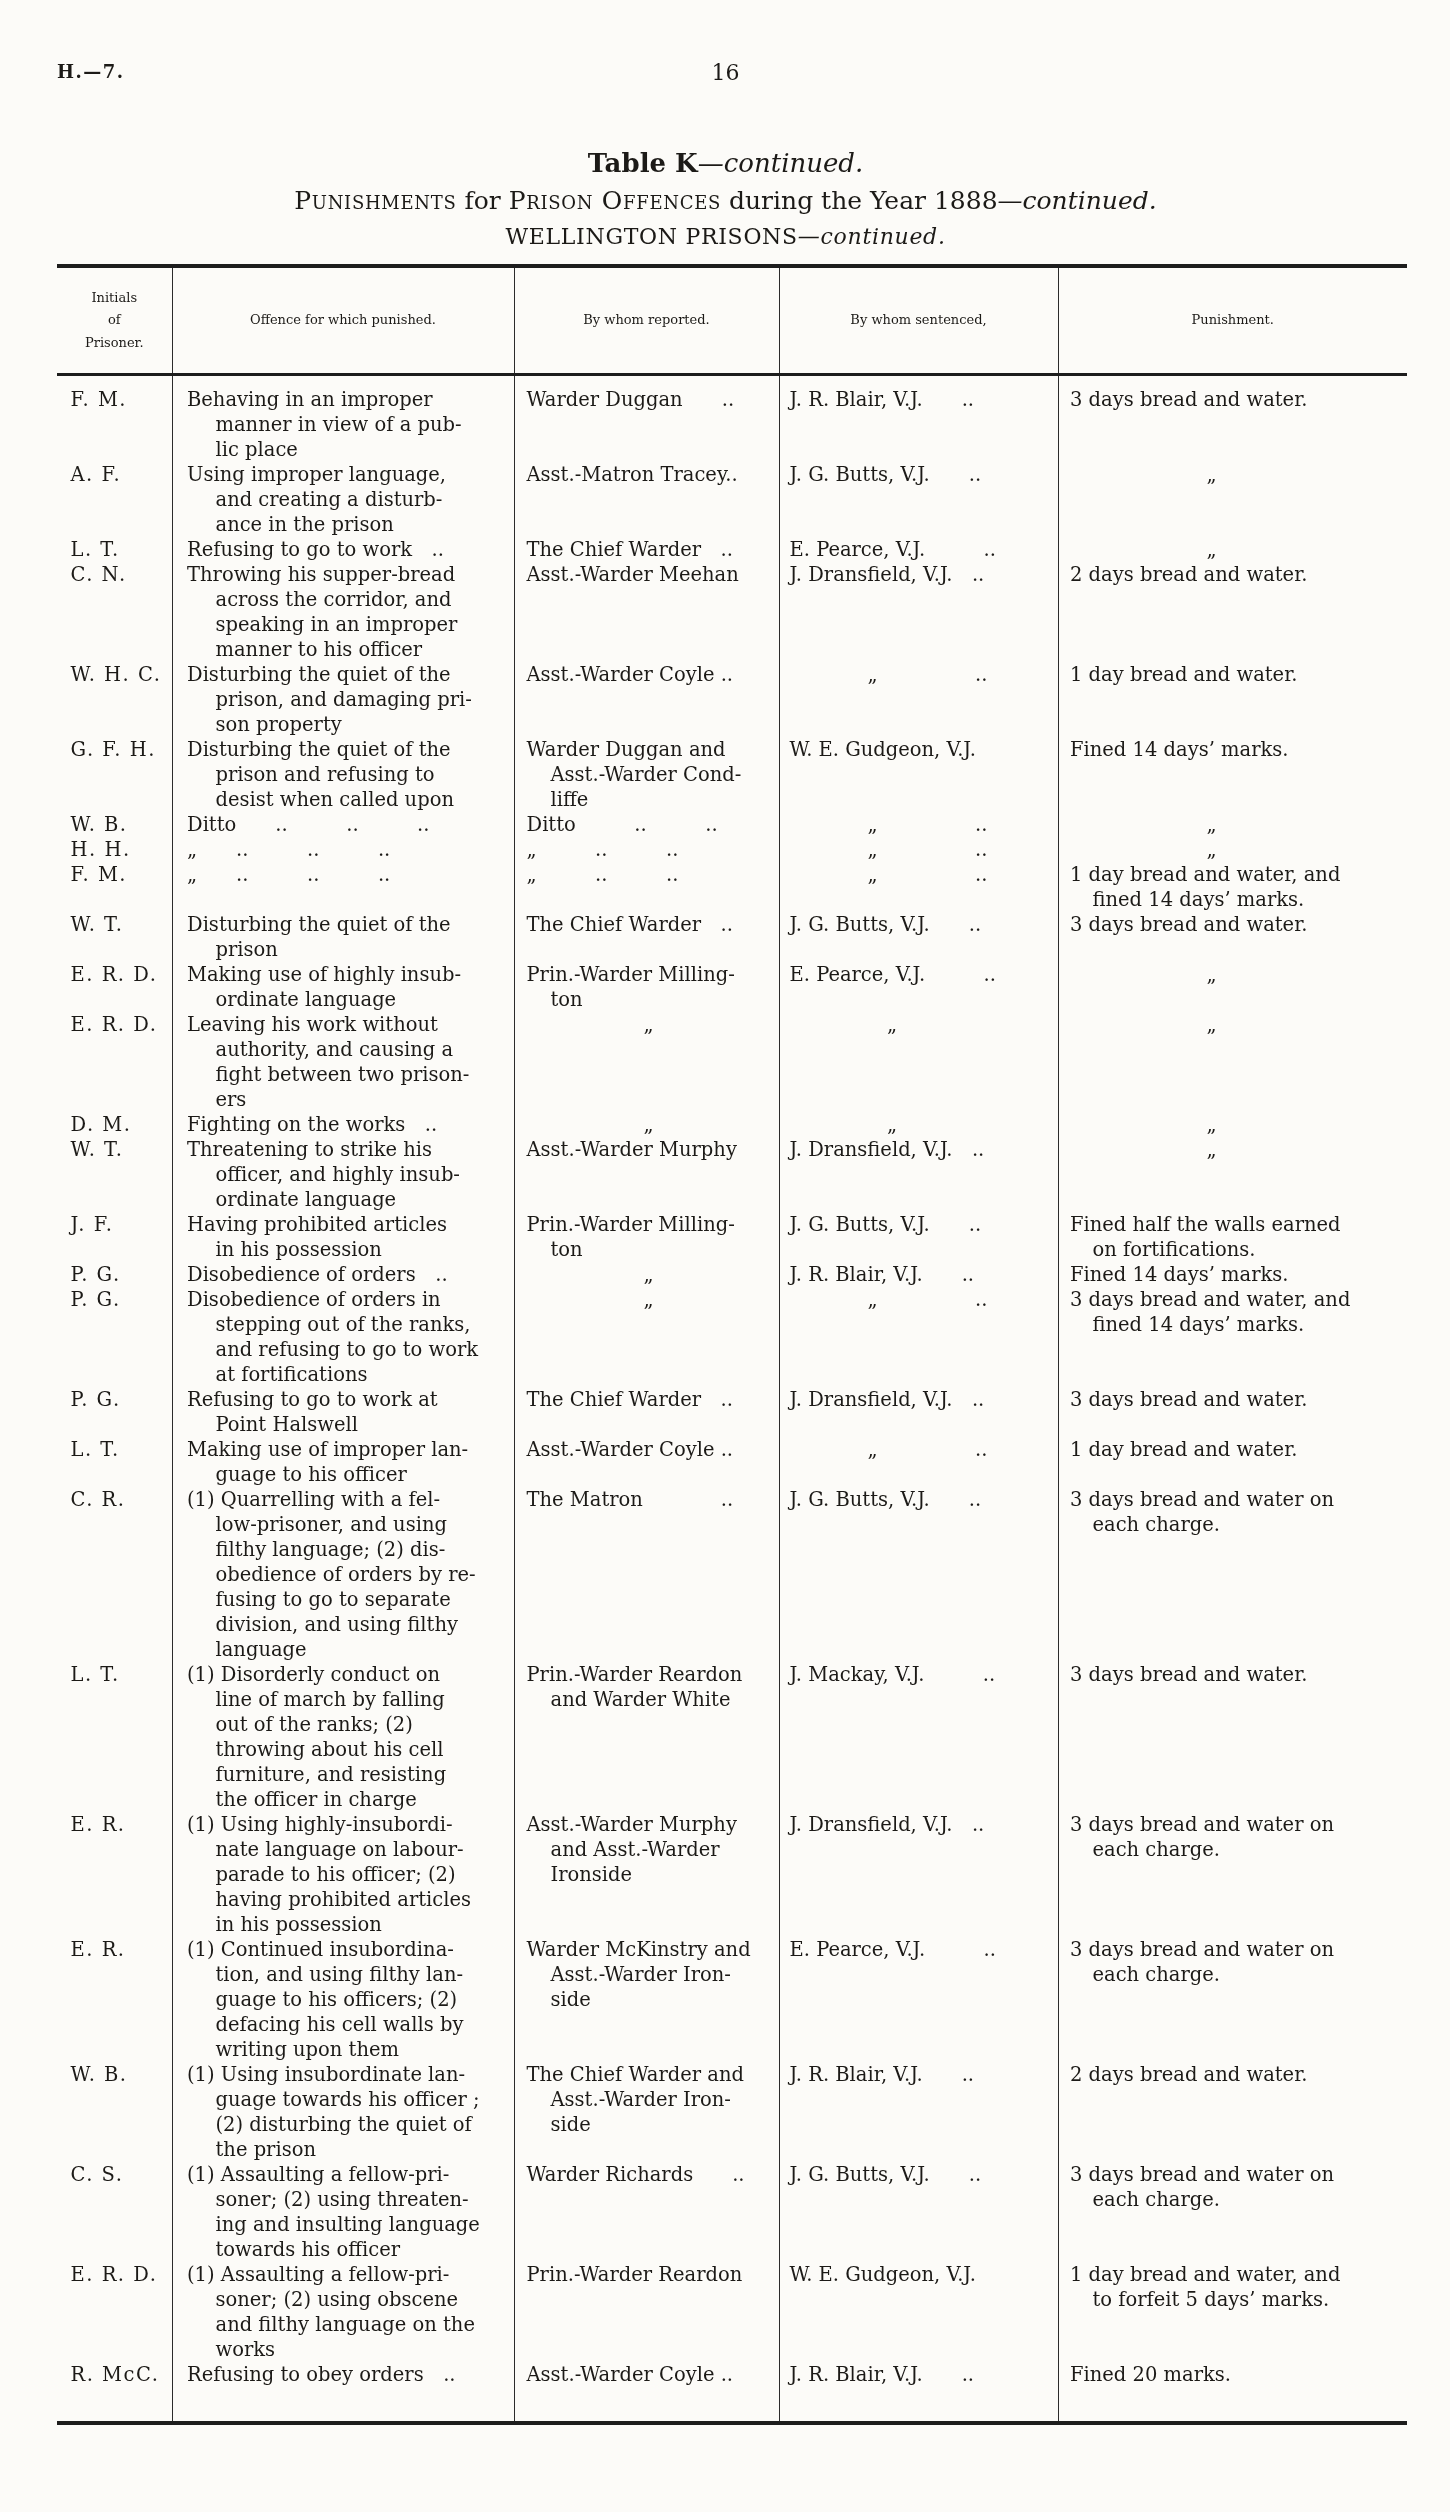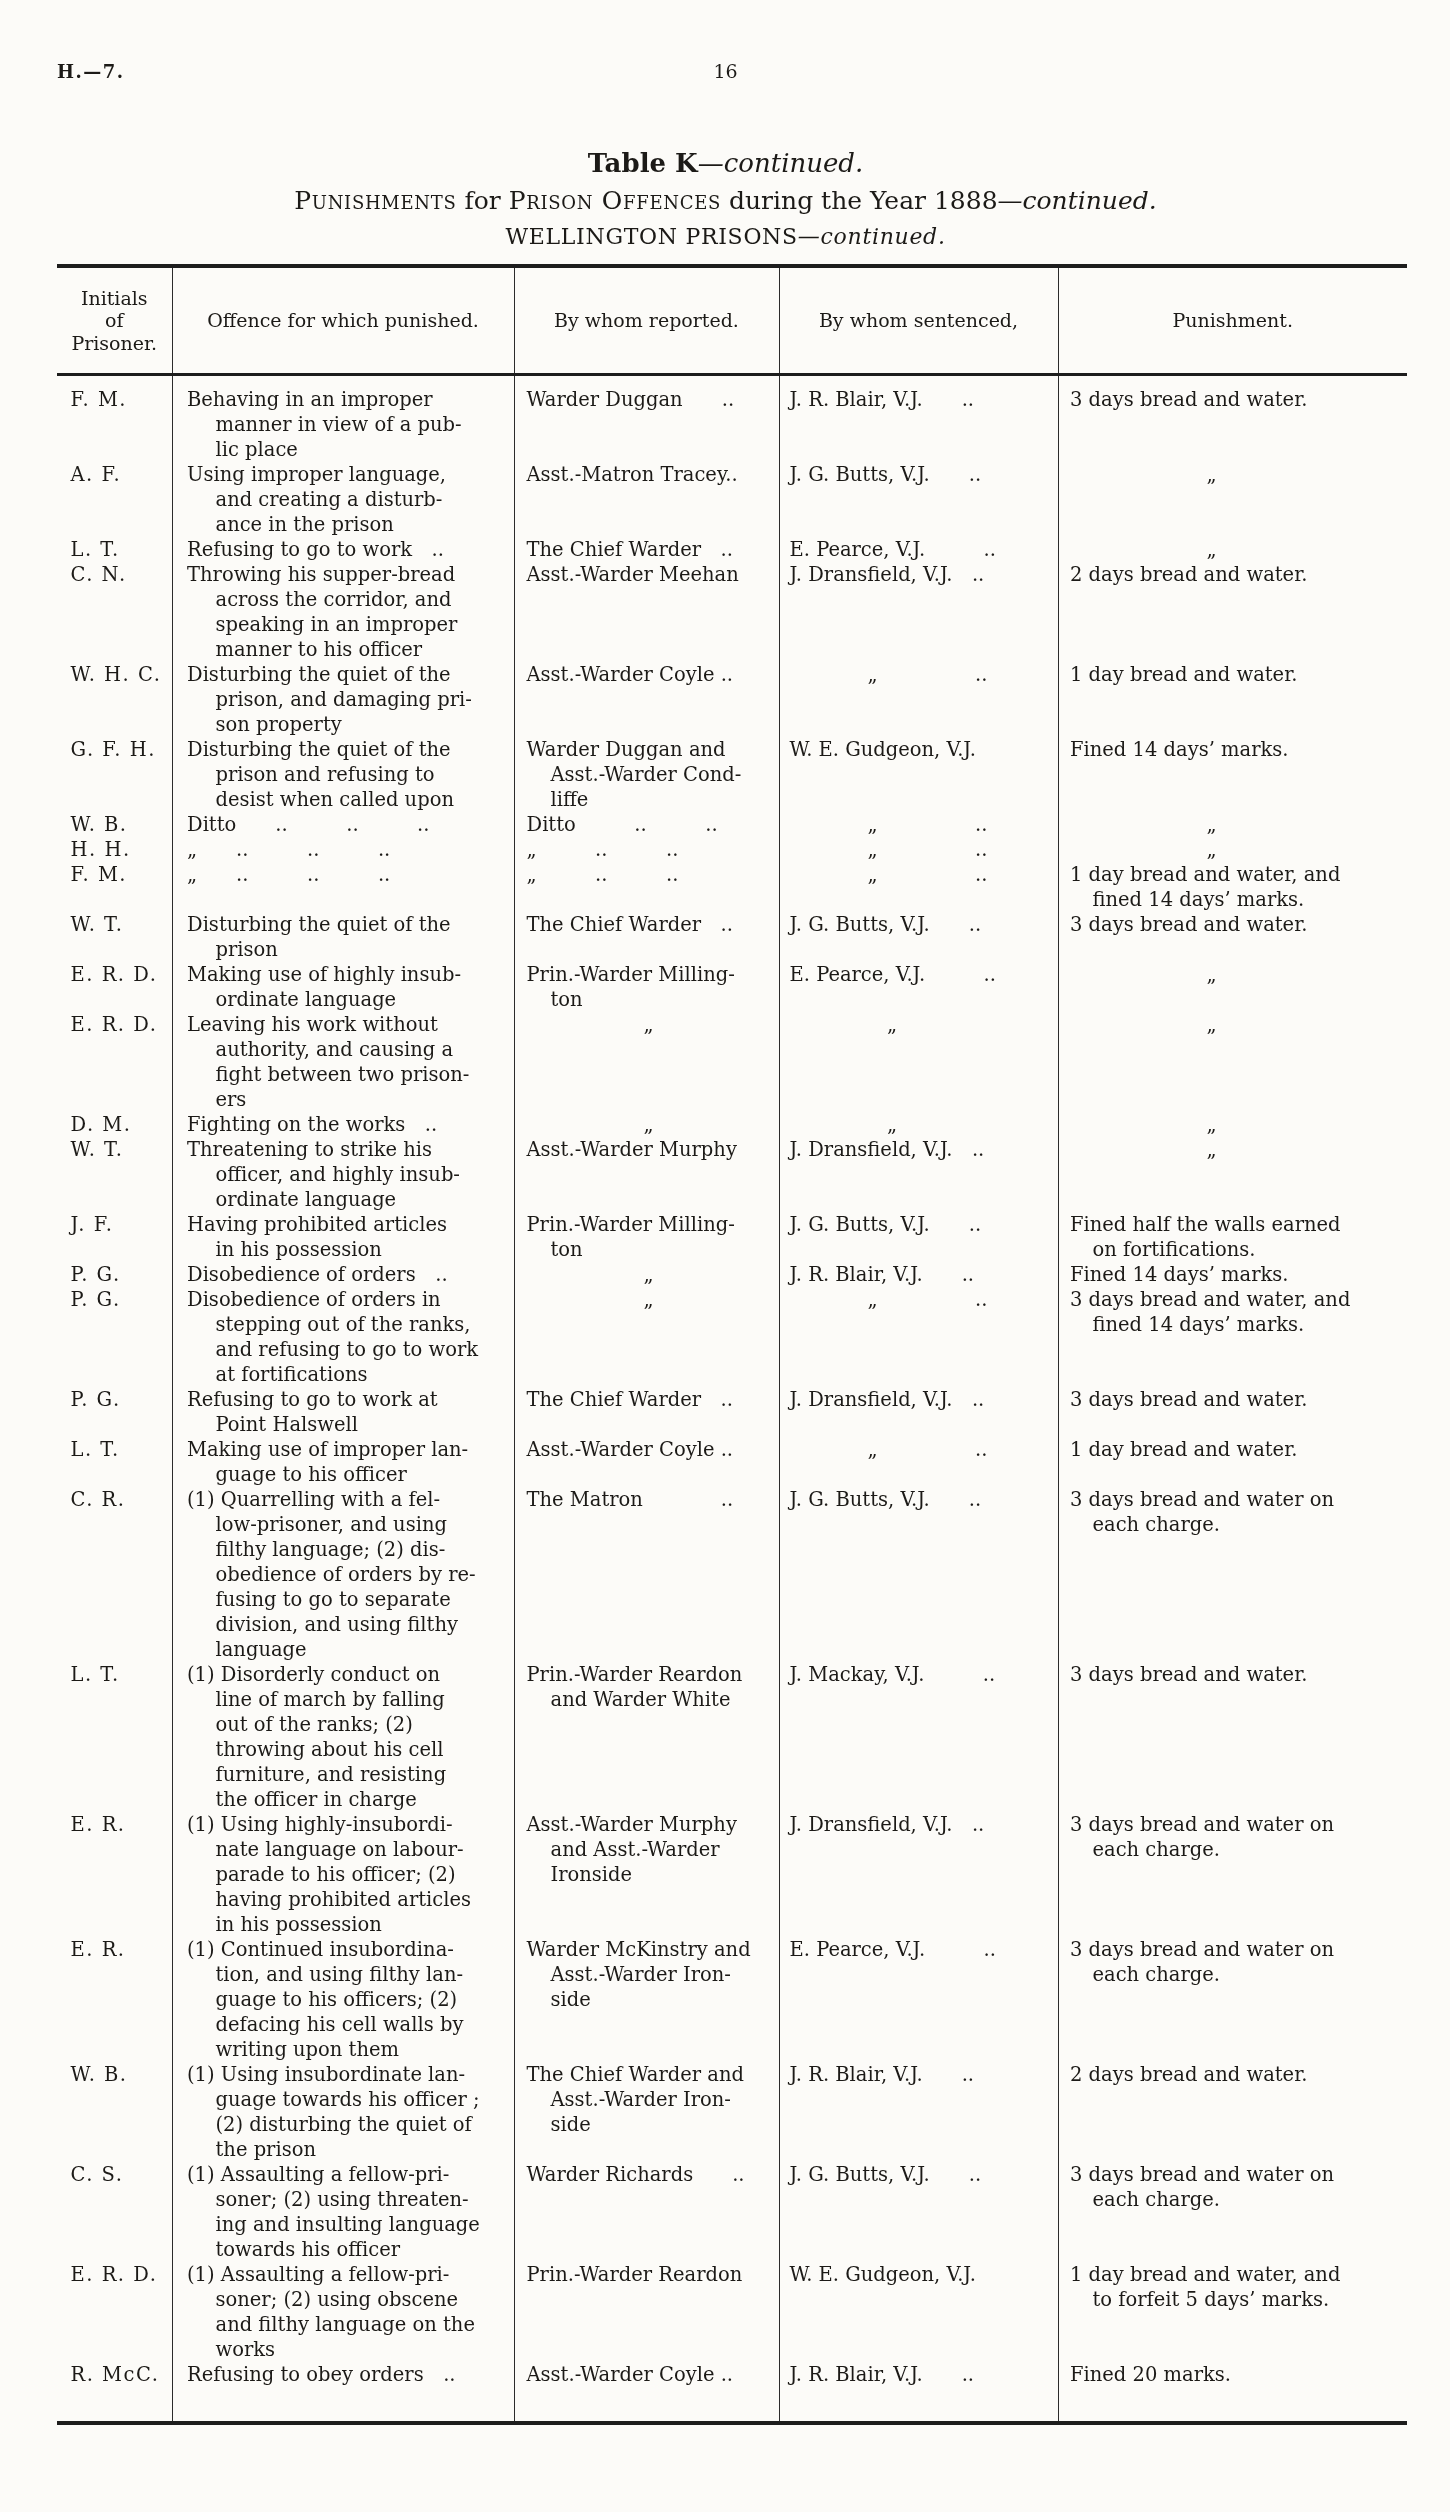--- a/index.html
+++ b/index.html
@@ -10,21 +10,21 @@
     font-family: "DejaVu Serif", "Liberation Serif", serif;
     position: relative;
     overflow: hidden;
   }
   .doc-ref {
     position: absolute; top: 61px; left: 57px;
     font-size: 18px; font-weight: bold; letter-spacing: 1.5px;
   }
   .page-num {
     position: absolute; top: 60px; left: 0; right: 0;
-    text-align: center; font-size: 19px;
+    text-align: center; font-size: 22px;
   }
   .titles {
     position: absolute; top: 148px; left: 0; right: 0;
     text-align: center;
   }
   .title-1 { font-size: 26px; margin-bottom: 7.5px; }
   .title-2 { font-size: 25px; margin-bottom: 9px; }
   .title-3 { font-size: 22px; letter-spacing: 0.7px; }
   .seg-b { font-weight: bold; }
   .seg-i { font-style: italic; }
@@ -46,21 +46,21 @@
     font-weight: normal;
     white-space: pre-line;
     font-size: 19.5px;
     line-height: 25px;
   }
   .k-table thead th {
     border-bottom: 3.7px solid #1d1d1d;
     height: 103px;
     vertical-align: middle;
     text-align: center;
-    font-size: 19px;
+    font-size: 13px;
     line-height: 22.5px;
   }
   .k-table th + th, .k-table td + td {
     border-left: 1.5px solid #2b2b2b;
   }
   .td-init { padding: 0 4.5px 0 13.5px; letter-spacing: 1.5px; }
   .td-off  { padding: 0 10.5px 0 43px; text-indent: -28.5px; margin-left: 36px; }
   .td-rep  { padding: 0 7.5px 0 36px; text-indent: -24px; }
   .td-sen  { padding: 0 7.5px 0 34px; text-indent: -24px; }
   .td-pun  { padding: 0 9px 0 34px; text-indent: -22.5px; }

